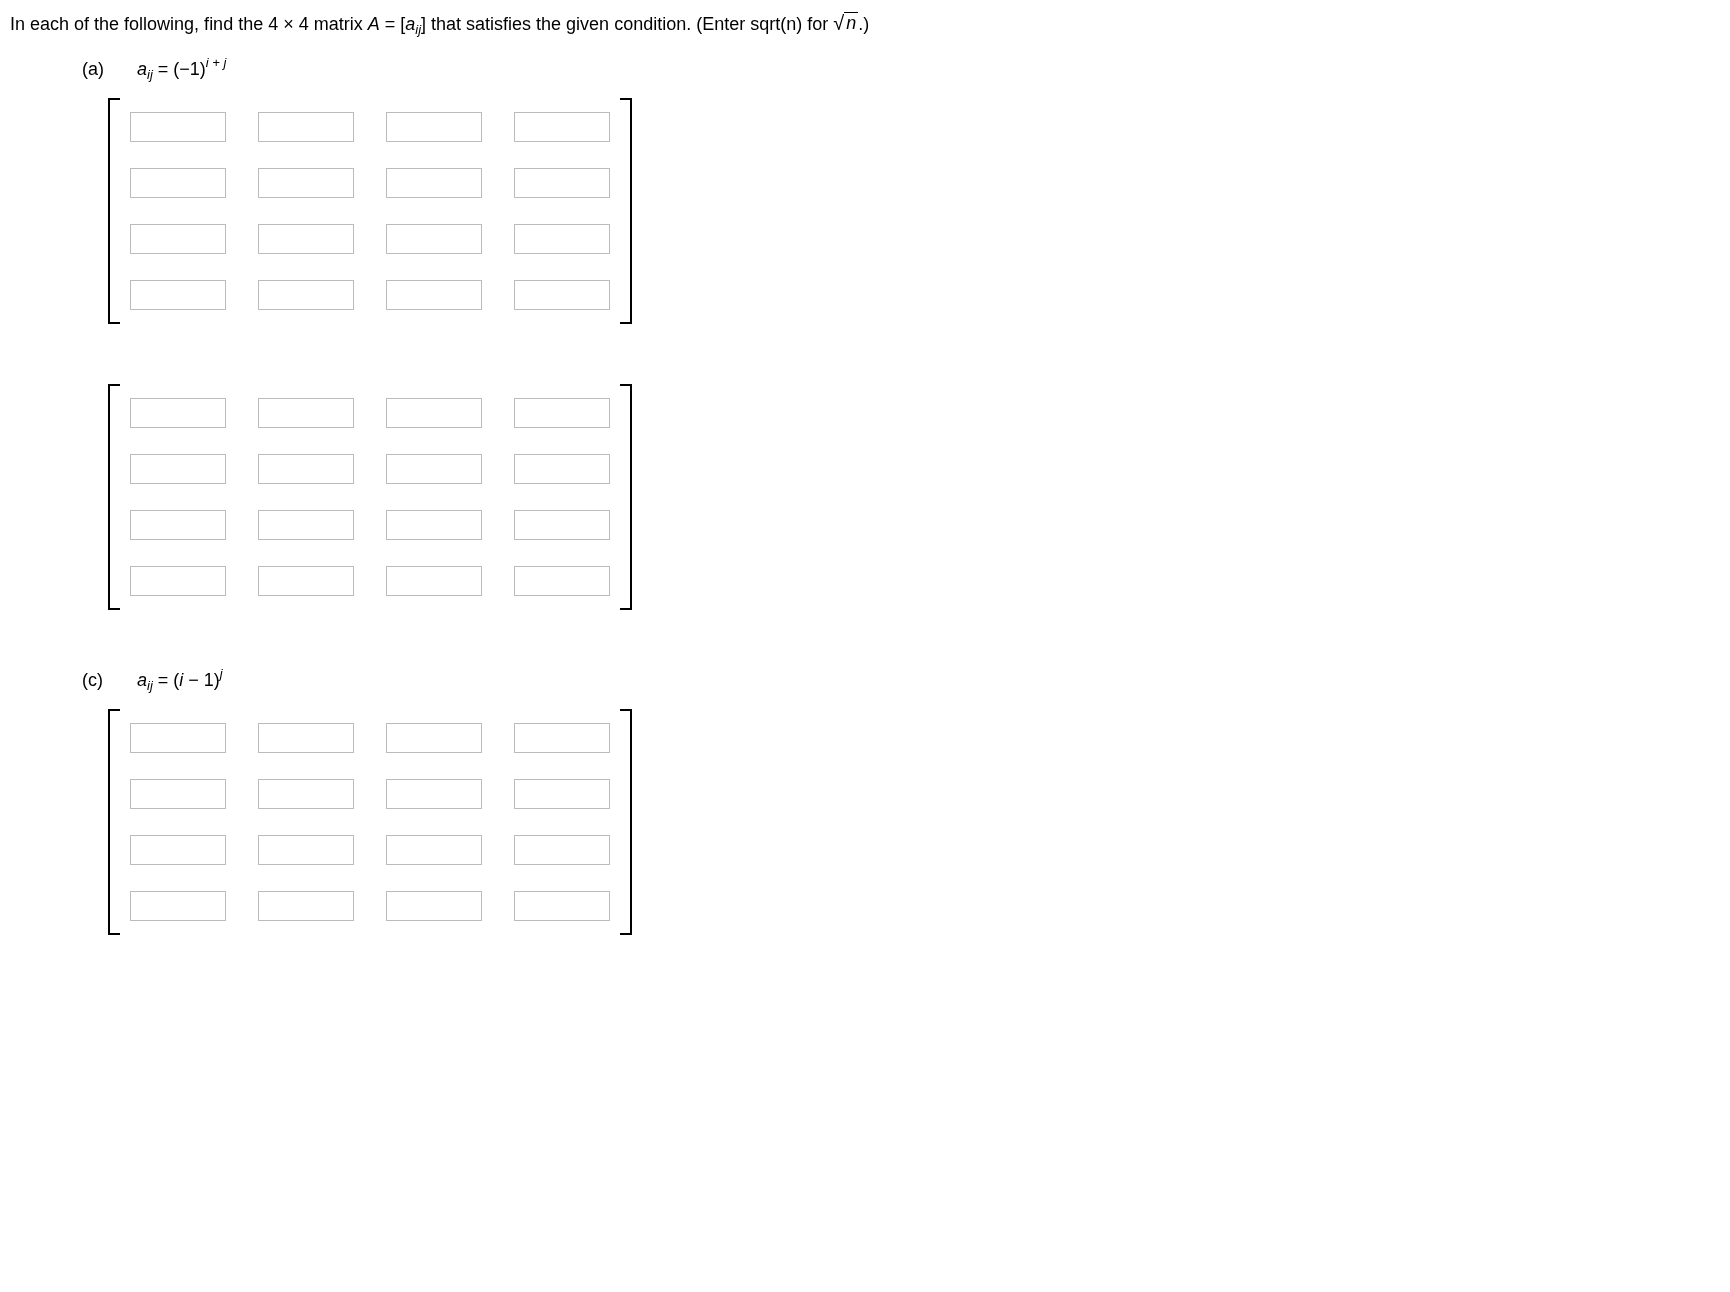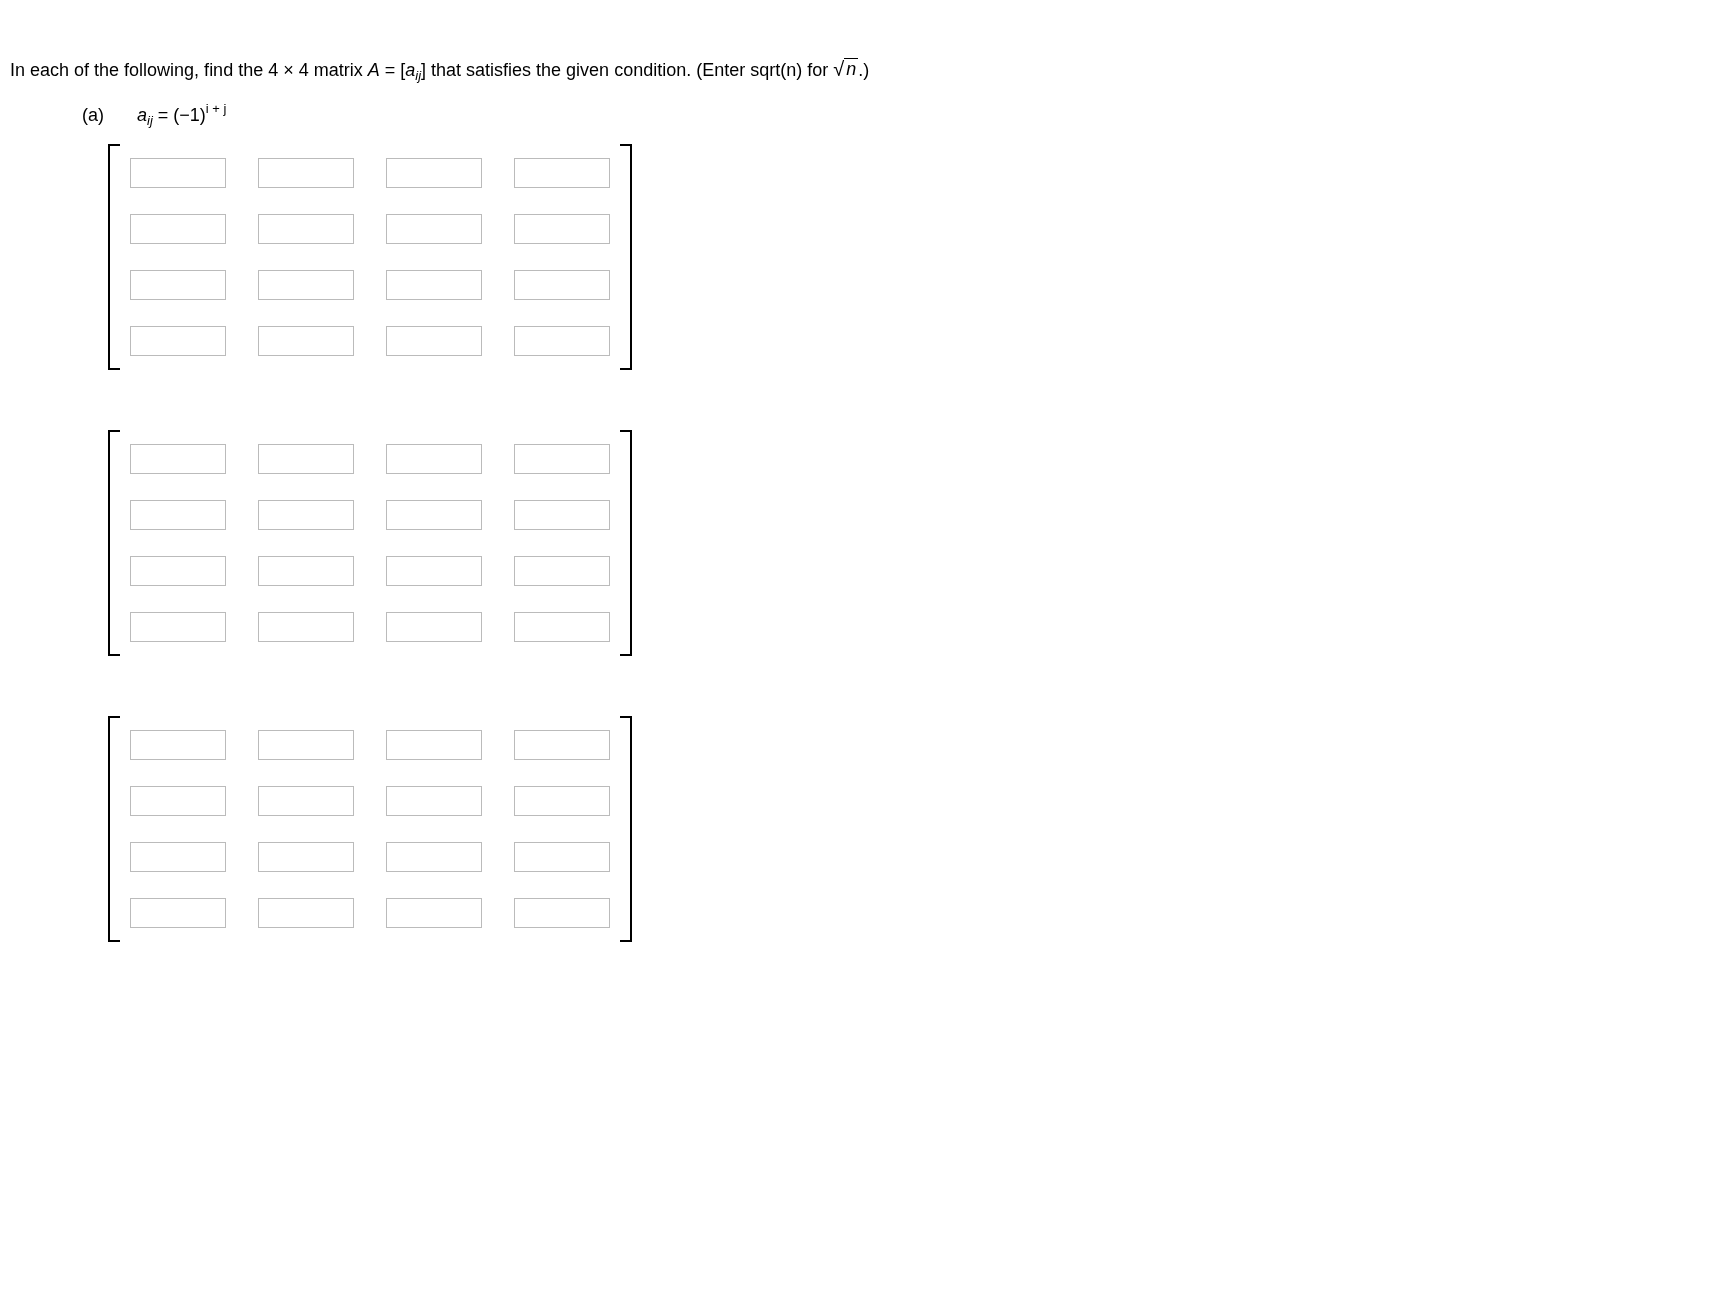--- a/index.html
+++ b/index.html
@@ -6,21 +6,20 @@
     font-family: Verdana, Arial, sans-serif;
     font-size: 18px;
     color: #000;
     margin: 0;
     padding: 12px 10px;
     width: 1730px;
     box-sizing: border-box;
   }
   .intro {
     margin-bottom: 24px;
-    margin-top: 46px;
   }
   .intro .it { font-style: italic; }
   .sqrt-wrap {
     display: inline-block;
     position: relative;
   }
   .sqrt-sym {
     font-size: 20px;
   }
   .sqrt-arg {
@@ -36,21 +35,21 @@
   }
   .part-header {
     margin-bottom: 18px;
   }
   .plabel {
     display: inline-block;
     width: 50px;
   }
   .it { font-style: italic; }
   .sub { font-size: 0.72em; position: relative; top: 4px; font-style: italic; }
-  .sup { font-size: 0.72em; position: relative; top: -8px; }
+  .sup { font-size: 0.72em; position: relative; top: -8px; font-style: italic; }
   .matrix {
     display: flex;
     align-items: stretch;
     margin-left: 26px;
   }
   .bracket {
     width: 10px;
     position: relative;
     border-top: 2px solid #000;
     border-bottom: 2px solid #000;
@@ -129,20 +128,24 @@
       <input class="cell-input" value="" style="">
       <input class="cell-input" value="" style="">
       <input class="cell-input" value="" style="">
       <input class="cell-input" value="" style="">
     </div>
     <div class="bracket right"></div>
   </div>
 </div>
 
 <div class="part">
+  <div class="part-header">
+    <span class="plabel">(c)</span>
+    <span class="it">a</span><span class="sub">ij</span><span> = </span><span>(</span><span class="it">i</span><span> − 1)</span><span class="sup">j</span>
+  </div>
   <div class="matrix">
     <div class="bracket left"></div>
     <div class="cells">
       <input class="cell-input" value="" style="">
       <input class="cell-input" value="" style="">
       <input class="cell-input" value="" style="">
       <input class="cell-input" value="" style="">
       <input class="cell-input" value="" style="">
       <input class="cell-input" value="" style="">
       <input class="cell-input" value="" style="">

